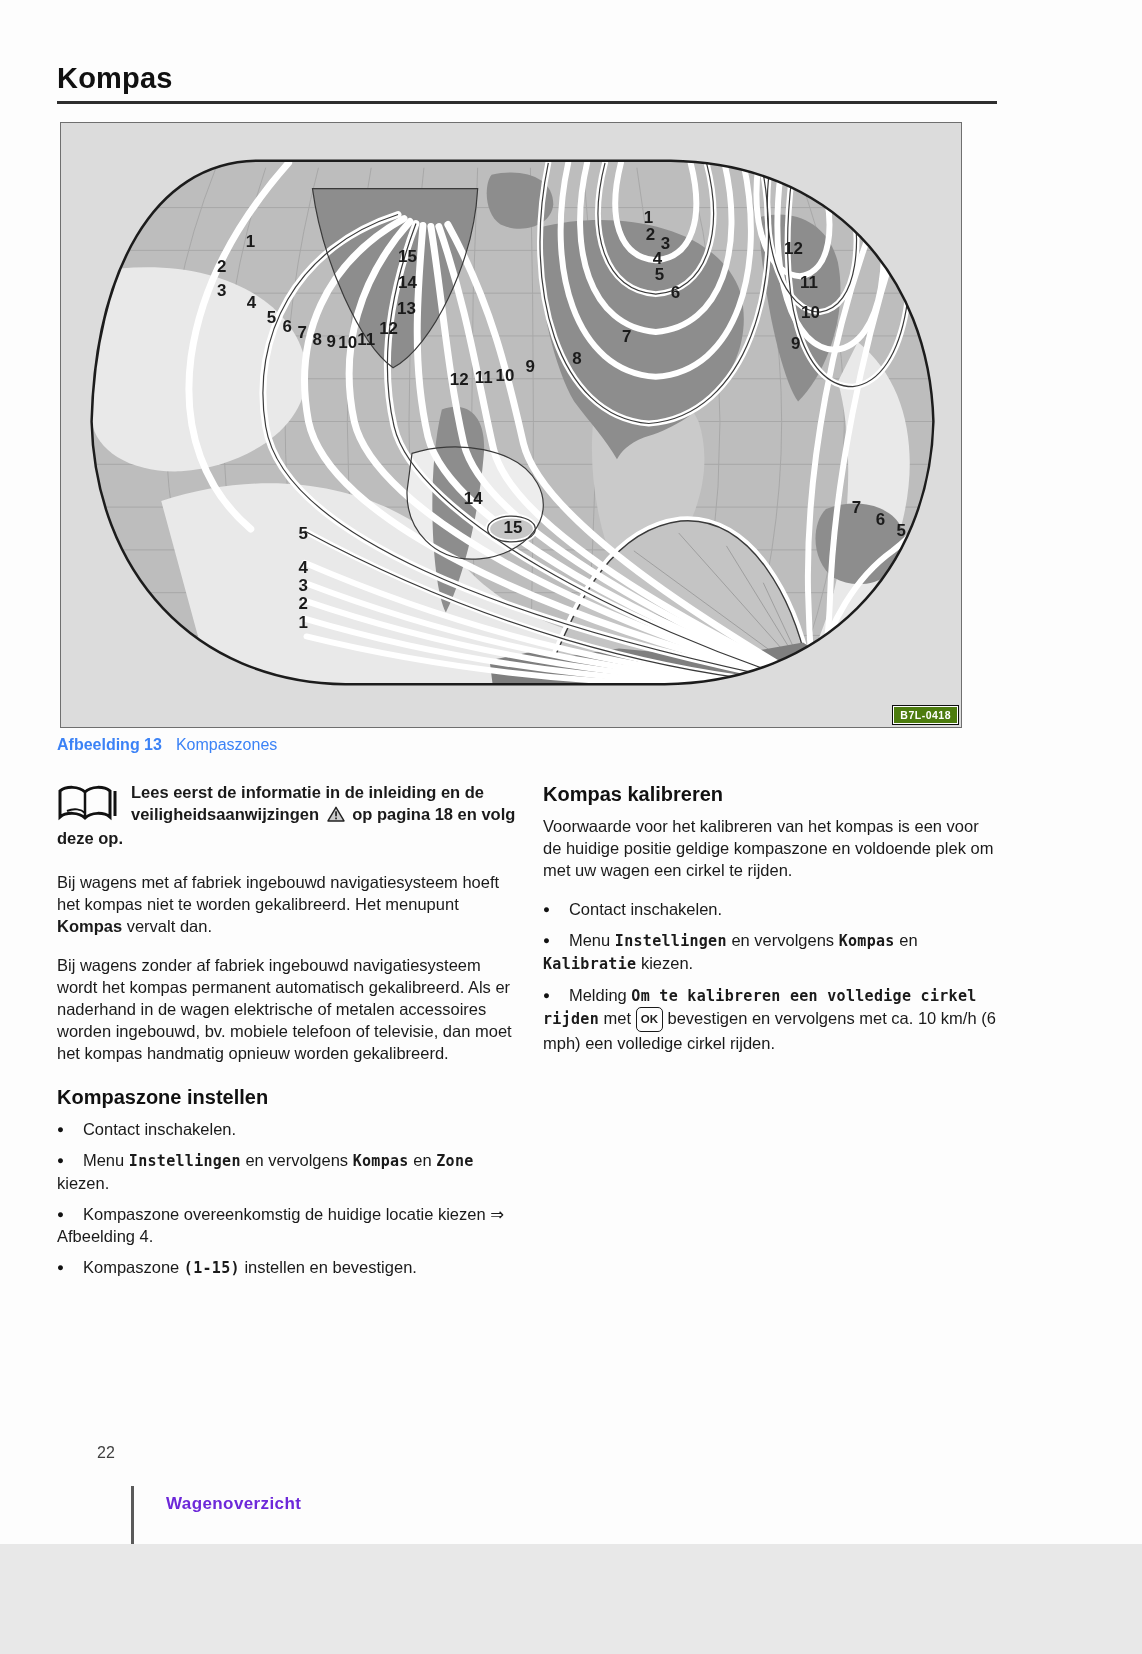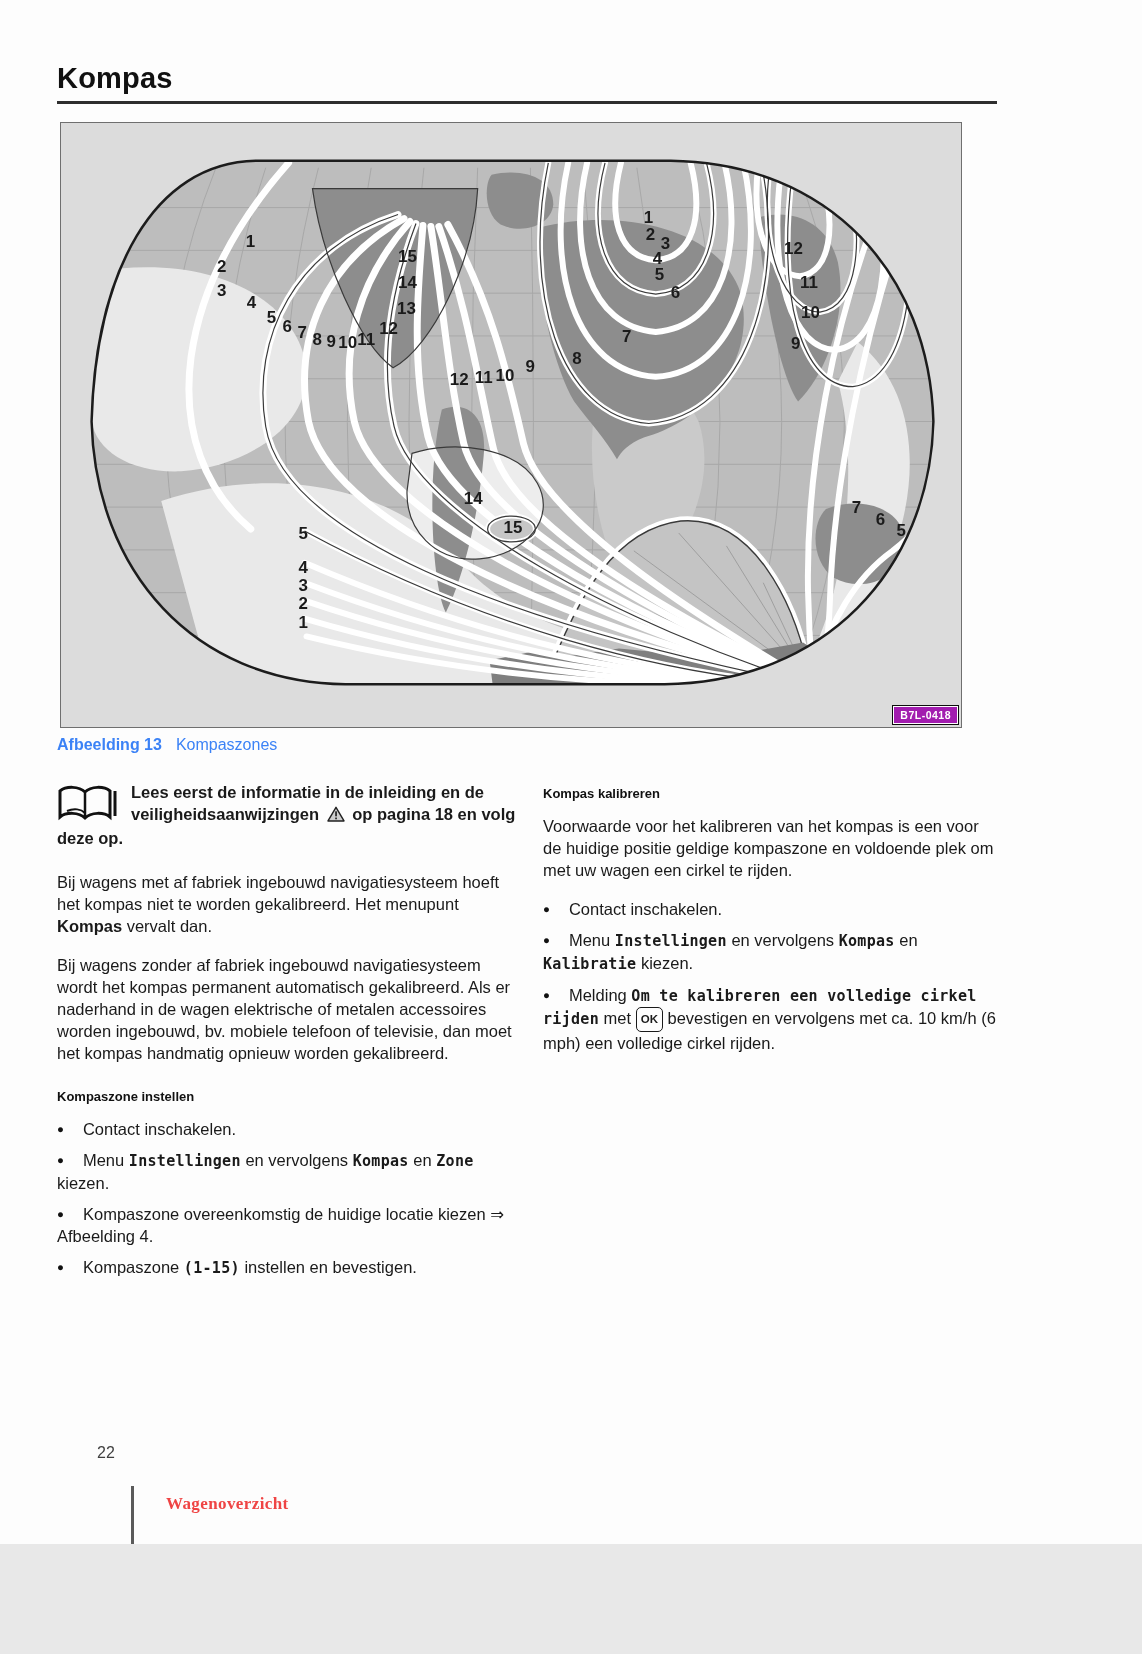--- a/index.html
+++ b/index.html
@@ -14,46 +14,46 @@
   }
   .title-rule{
     position:absolute; left:57px; top:101px; width:940px; height:2.5px; background:#2e2e2e;
   }
   figure.map-figure{
     position:absolute; left:60px; top:122px; width:902px; height:606px; margin:0;
     background:#dcdcdc; border:1.5px solid #6f6f6f; box-sizing:border-box;
   }
   figure.map-figure svg{display:block;}
   .fig-code{
-    position:absolute; right:3px; bottom:3px; background:#a21caf; color:#fff;
+    position:absolute; right:3px; bottom:3px; background:#4d7c0f; color:#fff;
     font-size:10.5px; font-weight:700; padding:2px 6px; letter-spacing:0.5px;
     border:1px solid #fff; outline:1px solid #0d0d0d;
   }
   .caption{position:absolute; left:57px; top:736px; font-size:16px; color:#3b82f6;}
   .caption .cap-label{font-weight:700; margin-right:14px;}
   .col{position:absolute; top:781px; font-size:16.5px; line-height:22px;}
   .col-left{left:57px; width:462px;}
   .col-right{left:543px; width:458px;}
   .note{margin-bottom:20px; min-height:70px;}
   .book-icon{float:left; width:62px; height:42px; margin:2px 12px 2px 0;}
   .note-text{margin:0; font-weight:700;}
   .warn{display:inline-block; vertical-align:-2px; margin:0 3px;}
   p.para{margin:0 0 17px 0;}
-  h2.subhead{font-size:13px; font-weight:700; margin:22px 0 10px 0; color:#111;}
+  h2.subhead{font-size:20px; font-weight:700; margin:22px 0 10px 0; color:#111;}
   p.bullet{margin:0 0 9px 0;}
   p.bullet::before{content:"●"; font-size:11.5px; margin-right:19px; vertical-align:2px; color:#111;}
   .seg-b{font-weight:700;}
   .seg-m{font-family:"DejaVu Sans Mono","Liberation Mono",monospace; font-weight:700; font-size:15px; letter-spacing:0.3px;}
   .seg-k{
     display:inline-block; border:1.6px solid #1a1a1a; border-radius:5px;
     padding:4px 4px; font-size:11.5px; font-weight:700; line-height:15px; vertical-align:1px;
   }
   .footer-pnum{position:absolute; left:97px; top:1444px; font-size:16px; color:#3f3f3f;}
   .footer-vline{position:absolute; left:131px; top:1486px; width:3px; height:168px; background:#5a5a5a;}
-  .footer-sec{position:absolute; left:166px; top:1494px; font-size:17px; font-weight:700; color:#ef4444; letter-spacing:0.4px;font-family:Liberation Serif, serif;}
+  .footer-sec{position:absolute; left:166px; top:1494px; font-size:17px; font-weight:700; color:#6d28d9; letter-spacing:0.4px;}
   #zone-labels text{font-family:"Liberation Sans","DejaVu Sans",sans-serif; font-weight:700; font-size:17px; fill:#1b1b1b;}
 </style>
 </head>
 <body>
 
 <div class="page">
 
   <h1 class="title">Kompas</h1>
   <div class="title-rule"></div>
 

